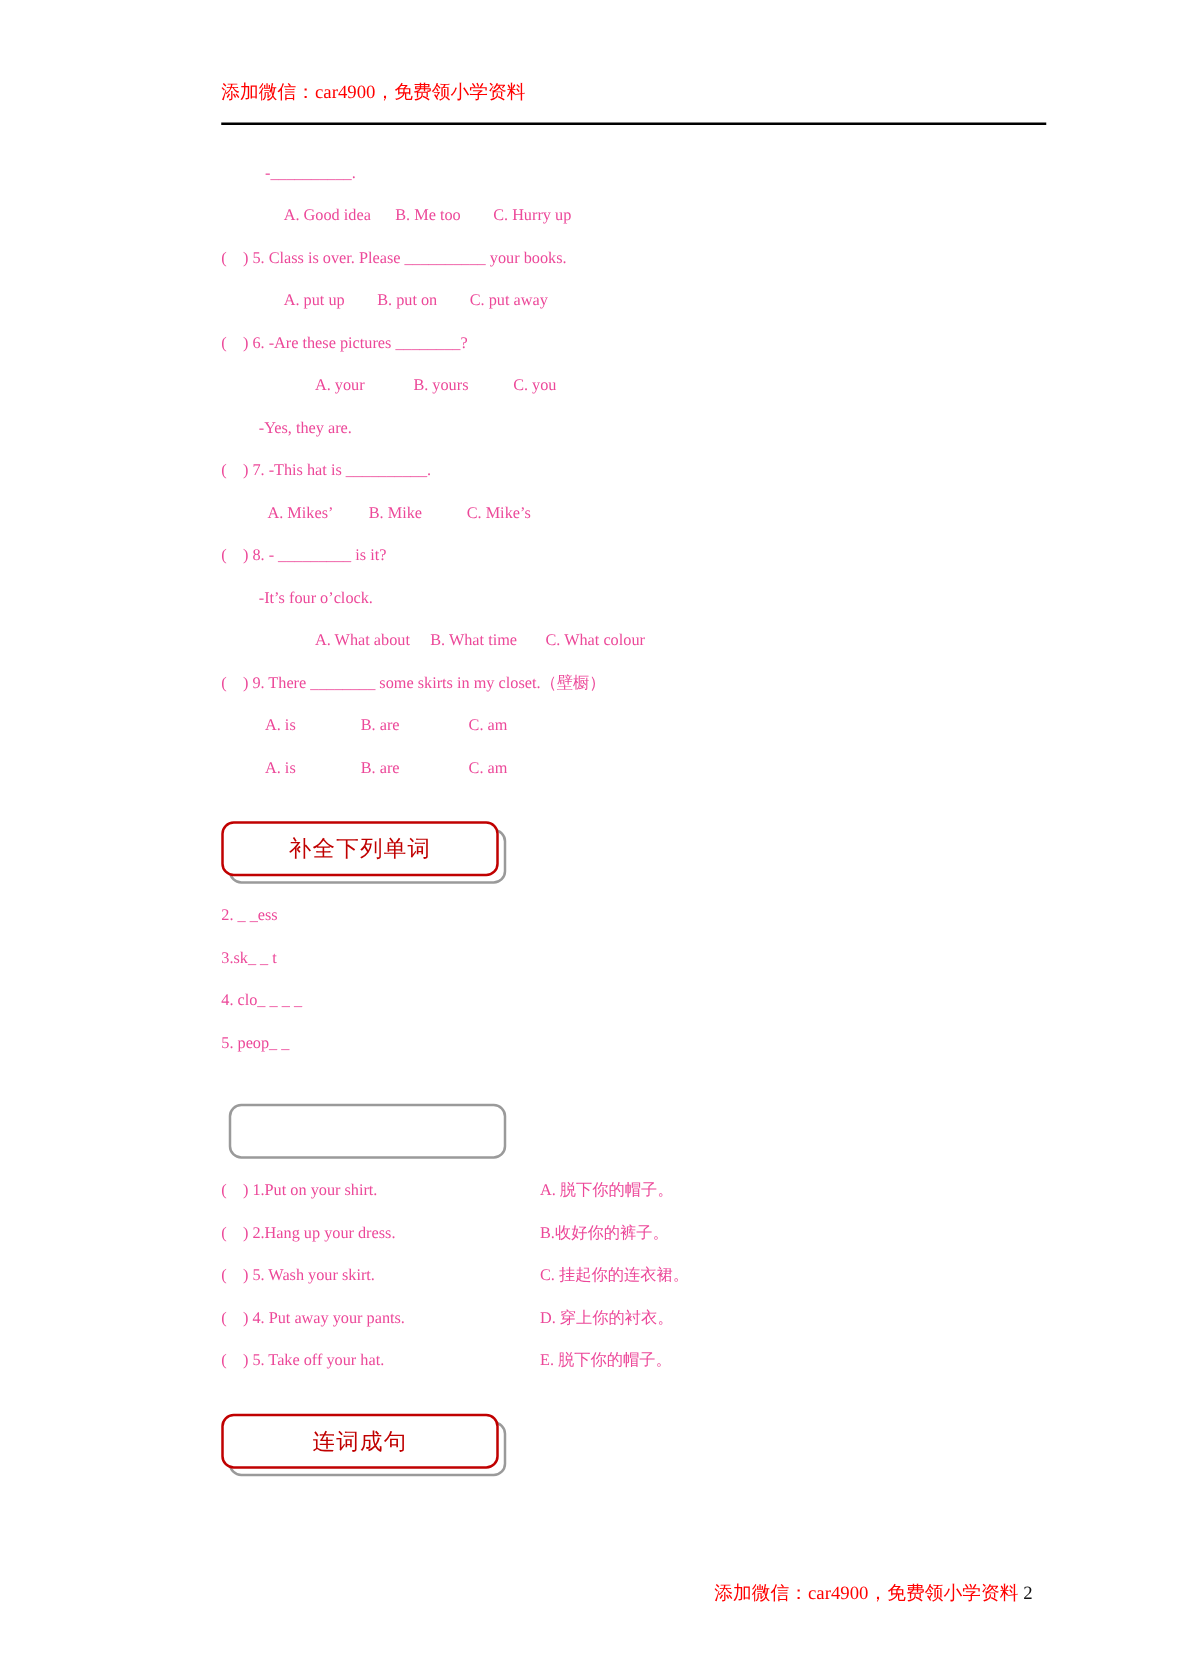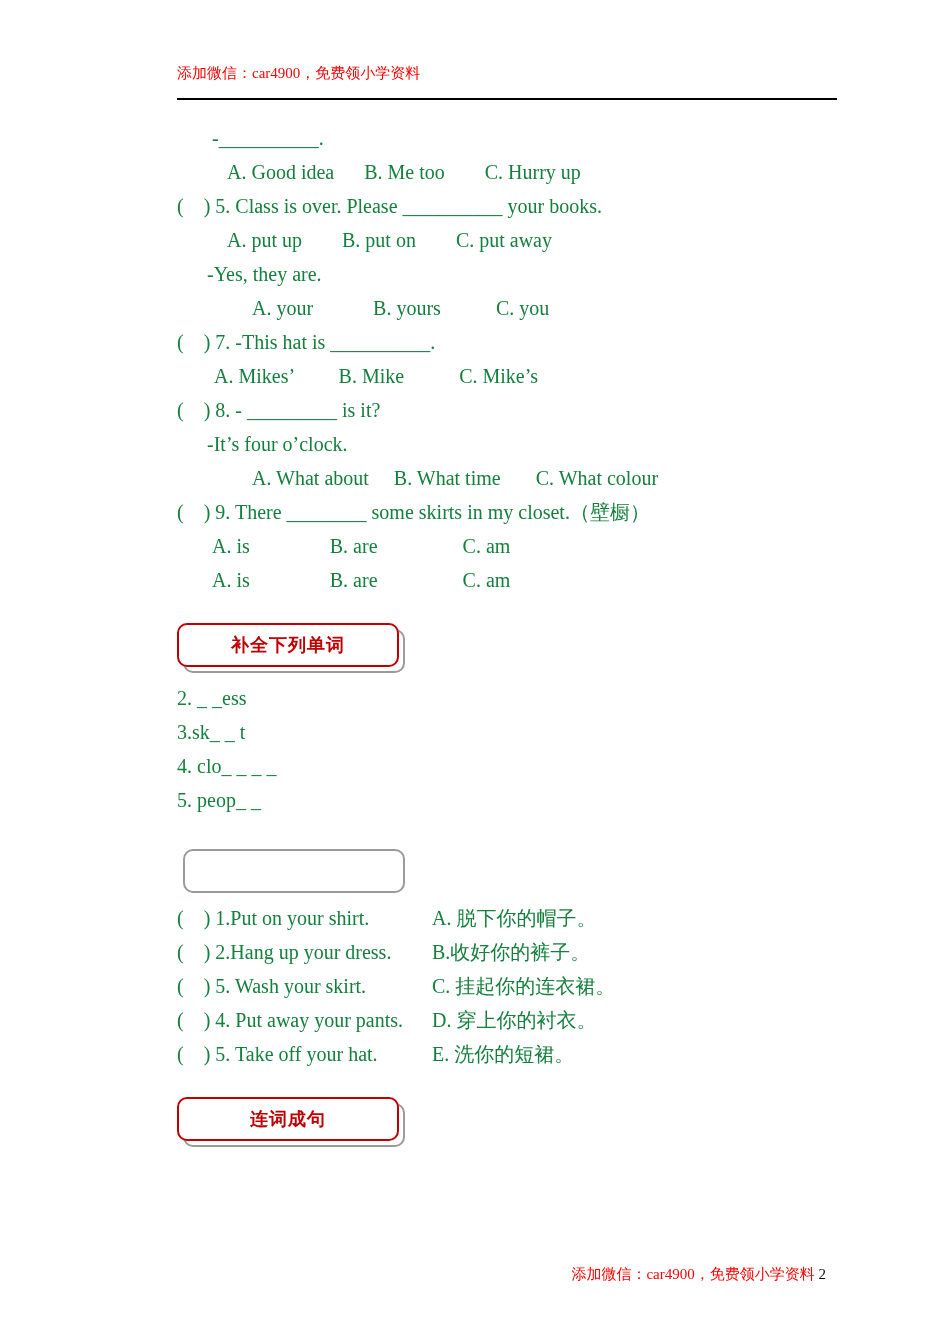--- a/index.html
+++ b/index.html
@@ -23,22 +23,22 @@
     white-space: pre;
   }
   .header-rule {
     position: absolute; top: 98px; left: 145px;
     width: 660px; height: 2px; background: #000000;
   }
   .content {
     position: absolute; top: 121px; left: 145px; width: 700px;
   }
   .line {
-    font-size: 20px; line-height: 34px;
-    white-space: pre; color: #15803d;
+    font-size: 13px; line-height: 34px;
+    white-space: pre; color: #ec4899;
   }
   .pair-en { display: inline-block; width: 255px; }
   .pair-zh { display: inline-block; }
   .box-wrap {
     position: relative; width: 232px; height: 50px;
     margin: 26px 0 8px 0;
   }
   .box-shadow-outline {
     position: absolute; left: 6px; top: 6px;
     width: 222px; height: 44px;
@@ -47,21 +47,21 @@
   }
   .section-box {
     position: absolute; left: 0; top: 0;
     width: 222px; height: 44px;
     border: 2px solid #c00000; border-radius: 10px;
     background: #ffffff;
     display: flex; align-items: center; justify-content: center;
   }
   .section-title {
     font-family: "Liberation Sans", "DejaVu Sans", sans-serif;
-    font-size: 18px; font-weight: bold; color: #c00000;
+    font-size: 18px; font-weight: normal; color: #c00000;
     letter-spacing: 1px;
   }
   .footer-note {
     position: absolute; top: 1248px; right: 156px;
     font-size: 15px; white-space: pre;
   }
   .footer-note .note-text { color: #ff0000; }
   .footer-note .page-num { color: #111111; }
 </style>
 </head>
@@ -73,22 +73,23 @@
 
   <div class="header-rule"></div>
 
   <div class="content">
 
     <div>
         <div class="line" style="padding-left: 35px;">-__________.</div>
         <div class="line" style="padding-left: 50px;">A. Good idea      B. Me too        C. Hurry up</div>
         <div class="line">(    ) 5. Class is over. Please __________ your books.</div>
         <div class="line" style="padding-left: 50px;">A. put up        B. put on        C. put away</div>
+        <div class="line">(    ) 6. -Are these pictures ________?</div>
+        <div class="line" style="padding-left: 75px;">A. your            B. yours           C. you</div>
         <div class="line" style="padding-left: 30px;">-Yes, they are.</div>
-        <div class="line" style="padding-left: 75px;">A. your            B. yours           C. you</div>
         <div class="line">(    ) 7. -This hat is __________.</div>
         <div class="line" style="padding-left: 37px;">A. Mikes’         B. Mike           C. Mike’s</div>
         <div class="line">(    ) 8. - _________ is it?</div>
         <div class="line" style="padding-left: 30px;">-It’s four o’clock.</div>
         <div class="line" style="padding-left: 75px;">A. What about     B. What time       C. What colour</div>
         <div class="line">(    ) 9. There ________ some skirts in my closet.（壁橱）</div>
         <div class="line" style="padding-left: 35px;">A. is                B. are                 C. am</div>
         <div class="line" style="padding-left: 35px;">A. is                B. are                 C. am</div>
       </div>
 
@@ -108,21 +109,21 @@
 
     <div class="box-wrap">
       <div class="box-shadow-outline"></div>
     </div>
 
     <div>
         <div class="line"><span class="pair-en">(    ) 1.Put on your shirt.</span><span class="pair-zh">A. 脱下你的帽子。</span></div>
         <div class="line"><span class="pair-en">(    ) 2.Hang up your dress.</span><span class="pair-zh">B.收好你的裤子。</span></div>
         <div class="line"><span class="pair-en">(    ) 5. Wash your skirt.</span><span class="pair-zh">C. 挂起你的连衣裙。</span></div>
         <div class="line"><span class="pair-en">(    ) 4. Put away your pants.</span><span class="pair-zh">D. 穿上你的衬衣。</span></div>
-        <div class="line"><span class="pair-en">(    ) 5. Take off your hat.</span><span class="pair-zh">E. 洗你的短裙。</span></div>
+        <div class="line"><span class="pair-en">(    ) 5. Take off your hat.</span><span class="pair-zh">E. 脱下你的帽子。</span></div>
       </div>
 
     <div class="box-wrap">
       <div class="box-shadow-outline"></div>
       <div class="section-box">
         <span class="section-title">连词成句</span>
       </div>
     </div>
 
   </div>

